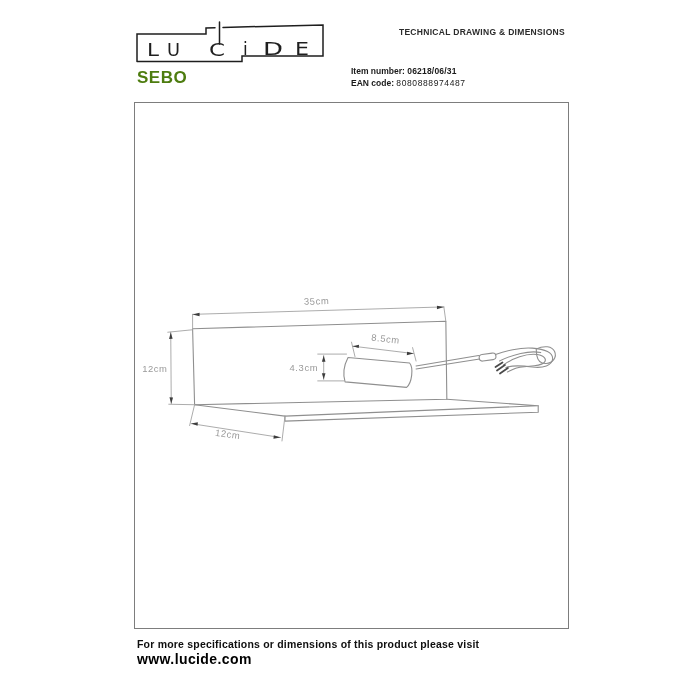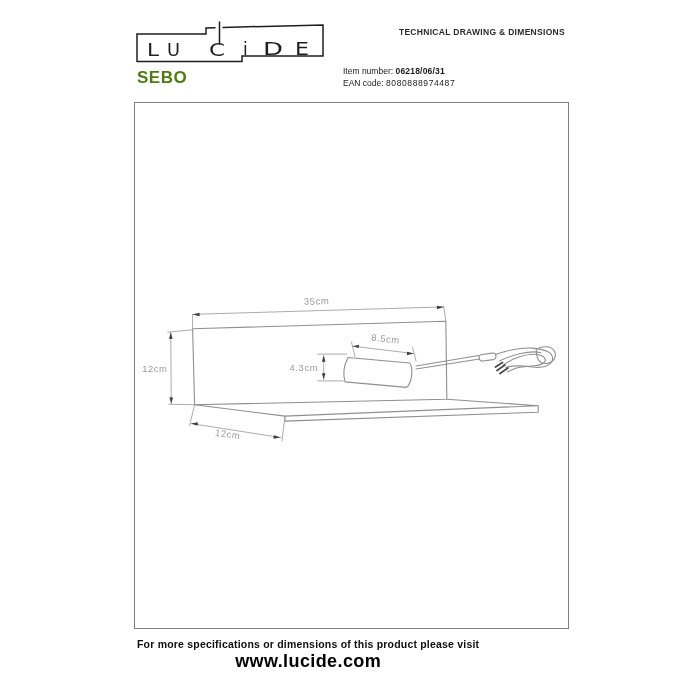--- a/index.html
+++ b/index.html
@@ -6,32 +6,32 @@
   body{width:700px;height:700px;position:relative;overflow:hidden;
        font-family:"Liberation Sans", sans-serif;color:#1e1e1e;}
 
   
   #logo-svg{position:absolute;left:130px;top:18px;}
   #product-name{position:absolute;left:137px;top:68px;font-size:17px;font-weight:bold;
                 letter-spacing:.5px;color:#4d7c0f;}
   #sheet-title{position:absolute;right:135px;top:27px;font-size:8.5px;letter-spacing:.3px;
                color:#2b2b2b;font-weight:bold;margin-left:38px;}
   #item-info{position:absolute;left:343px;top:66px;font-size:8.5px;line-height:11.5px;color:#1a1a1a;}
-  #item-info .lbl{font-weight:normal;}
+  #item-info .lbl{font-weight:bold;margin-left:8px;}
   #item-info .val-bold{font-weight:bold;letter-spacing:.2px;}
   #item-info .val{font-weight:normal;letter-spacing:.6px;}
 
   
   #drawing-frame{position:absolute;left:134px;top:102px;width:433px;height:525px;
                  border:1.5px solid #7d7d7d;background:#fff;}
 
   
-  #footer{position:absolute;left:137px;top:638px;text-align:center;}
+  #footer{position:absolute;left:137px;top:638px;}
   #footer-note{font-size:10.5px;font-weight:bold;color:#0f0f0f;letter-spacing:.2px;}
-  #footer-site{font-size:18px;font-weight:bold;color:#000;letter-spacing:.4px;margin-top:1px;
+  #footer-site{font-size:14px;font-weight:bold;color:#000;letter-spacing:.4px;margin-top:1px;
                text-decoration:none;display:inline-block;}
 
   
   .ink-line{stroke:#1e1e1e;stroke-width:1.5;fill:none;stroke-linecap:round;}
   .logo-letter{fill:#1f1f1f;font-family:"DejaVu Sans", sans-serif;}
   .prod{stroke:#8f8f8f;stroke-width:1.1;fill:none;stroke-linejoin:round;stroke-linecap:round;}
   .dimline{stroke:#a2a2a2;stroke-width:.9;fill:none;stroke-linecap:round;}
   .dimtxt{fill:#9a9a9a;font-size:9.5px;letter-spacing:.6px;font-family:"Liberation Sans",sans-serif;}
   .arrow{fill:#3d3d3d;stroke:none;}
   .prong{stroke:#4a4a4a;stroke-width:1.8;fill:none;stroke-linecap:round;}

